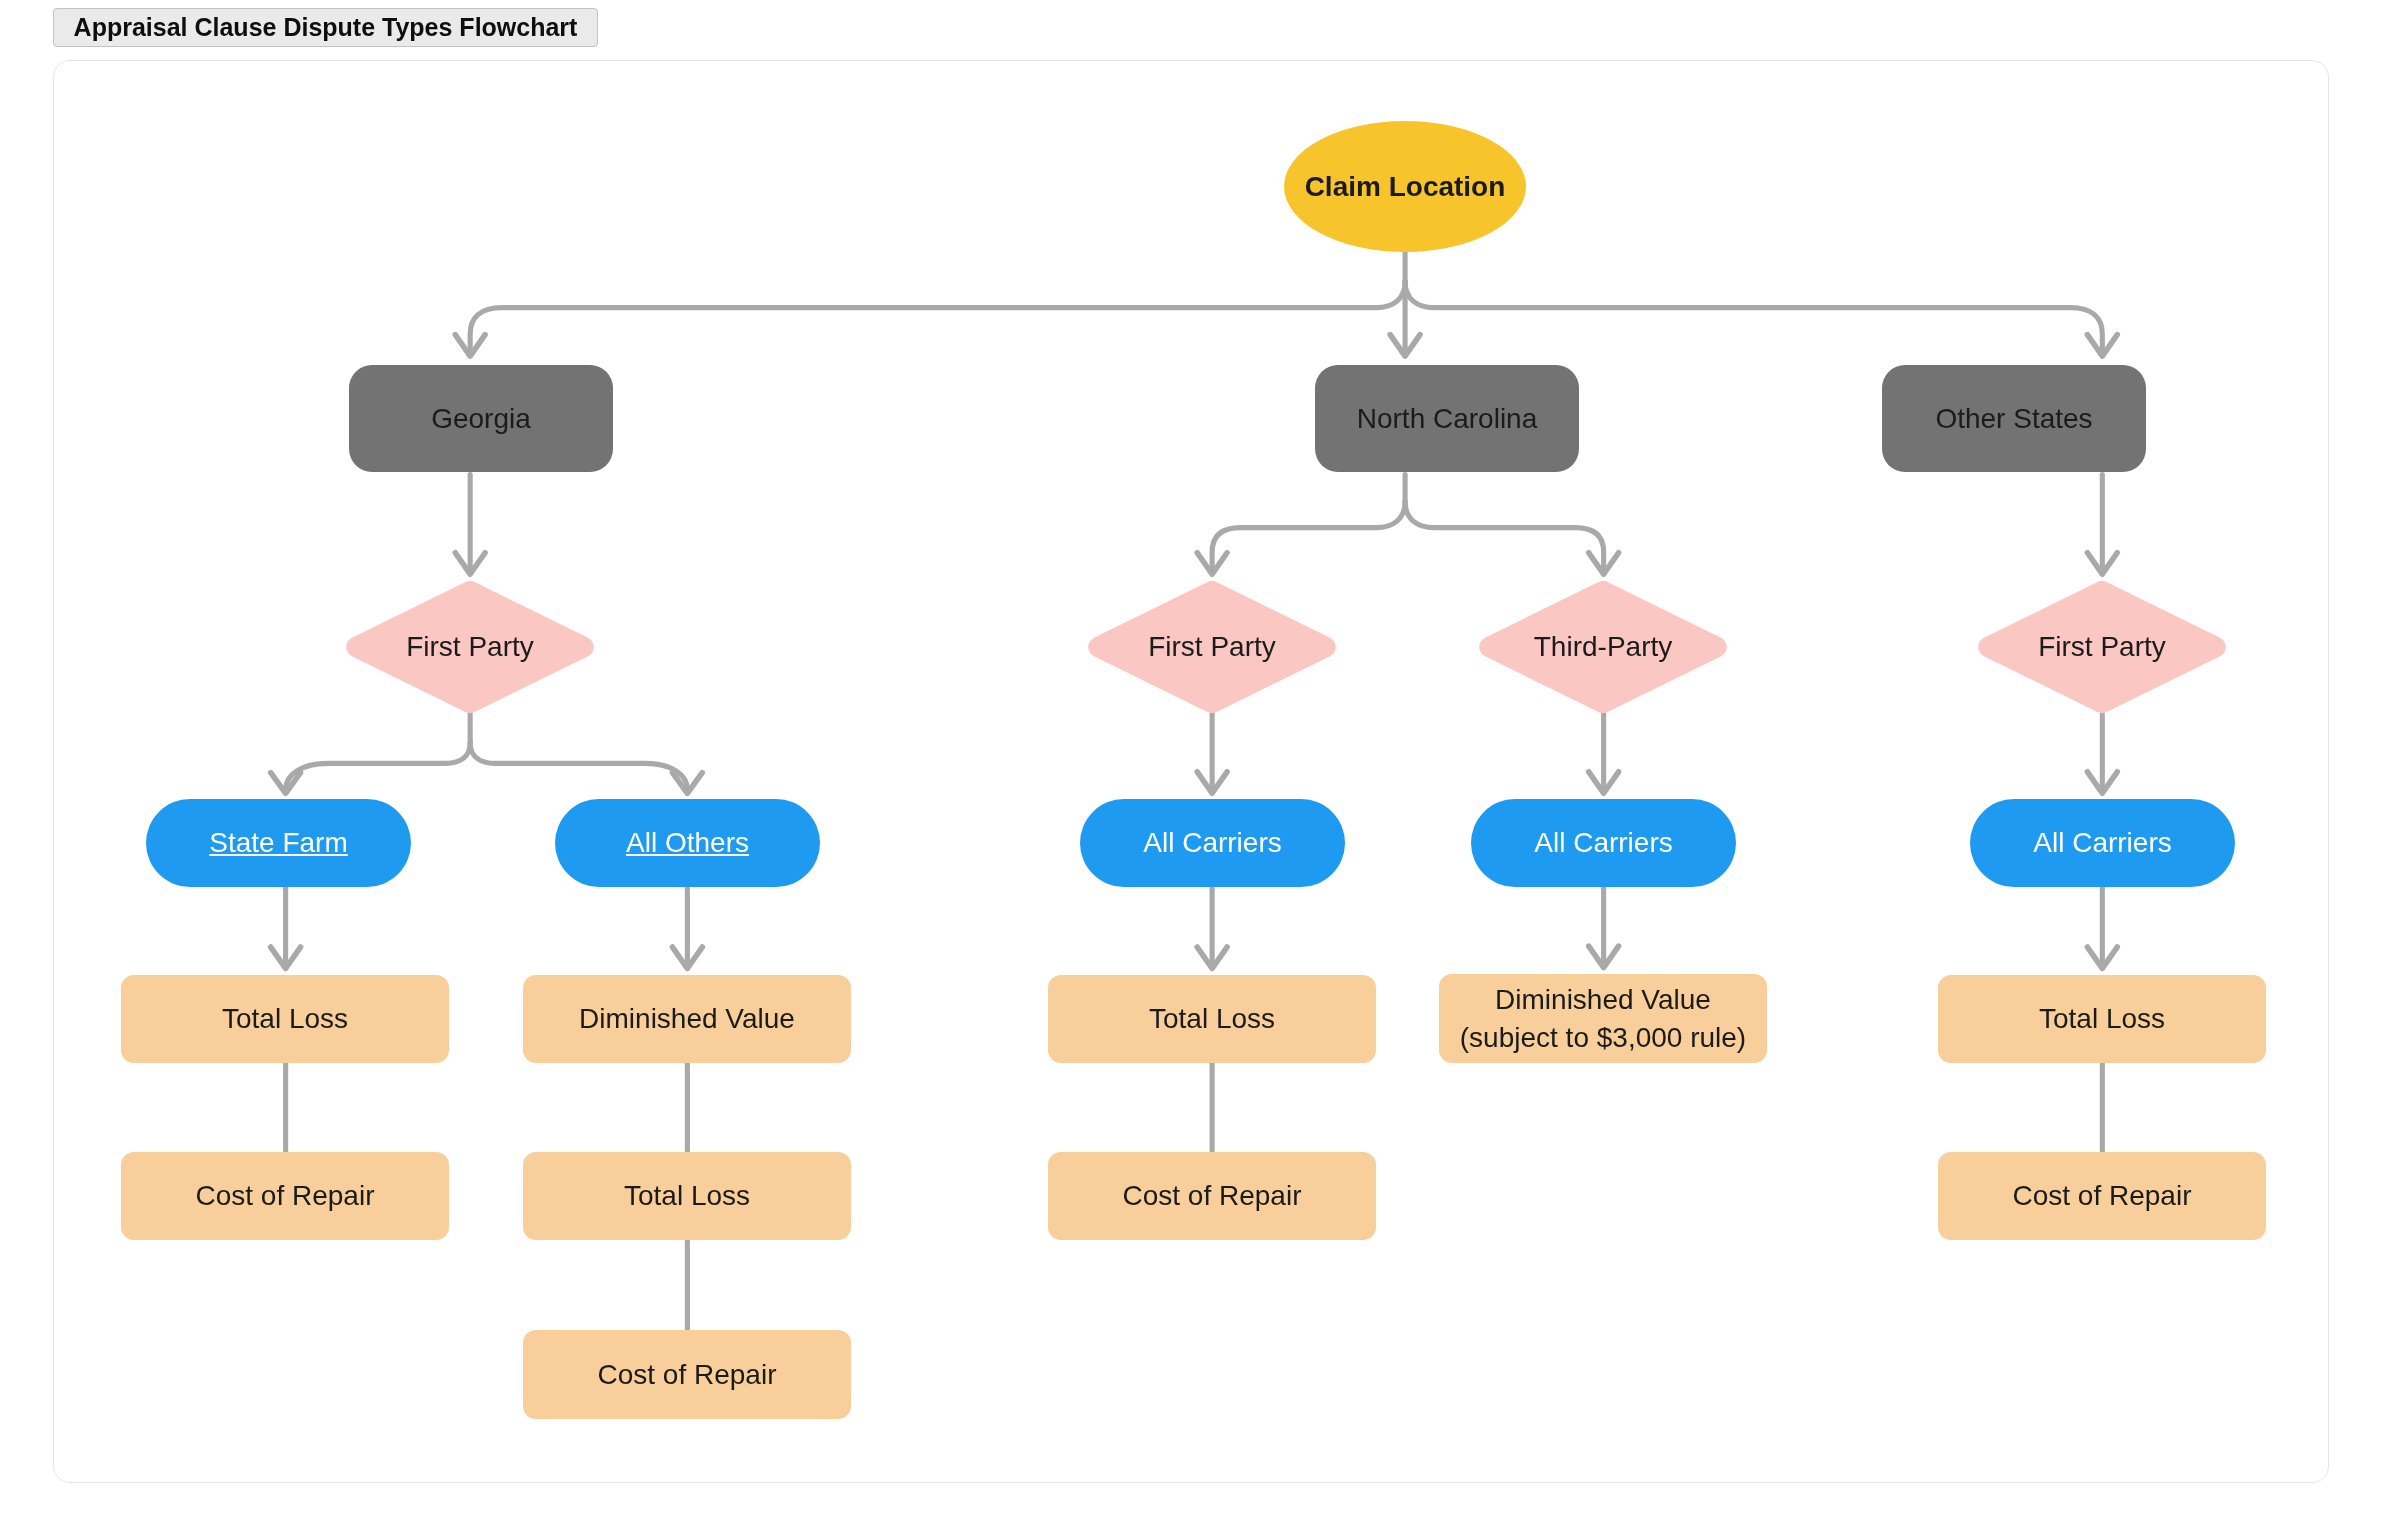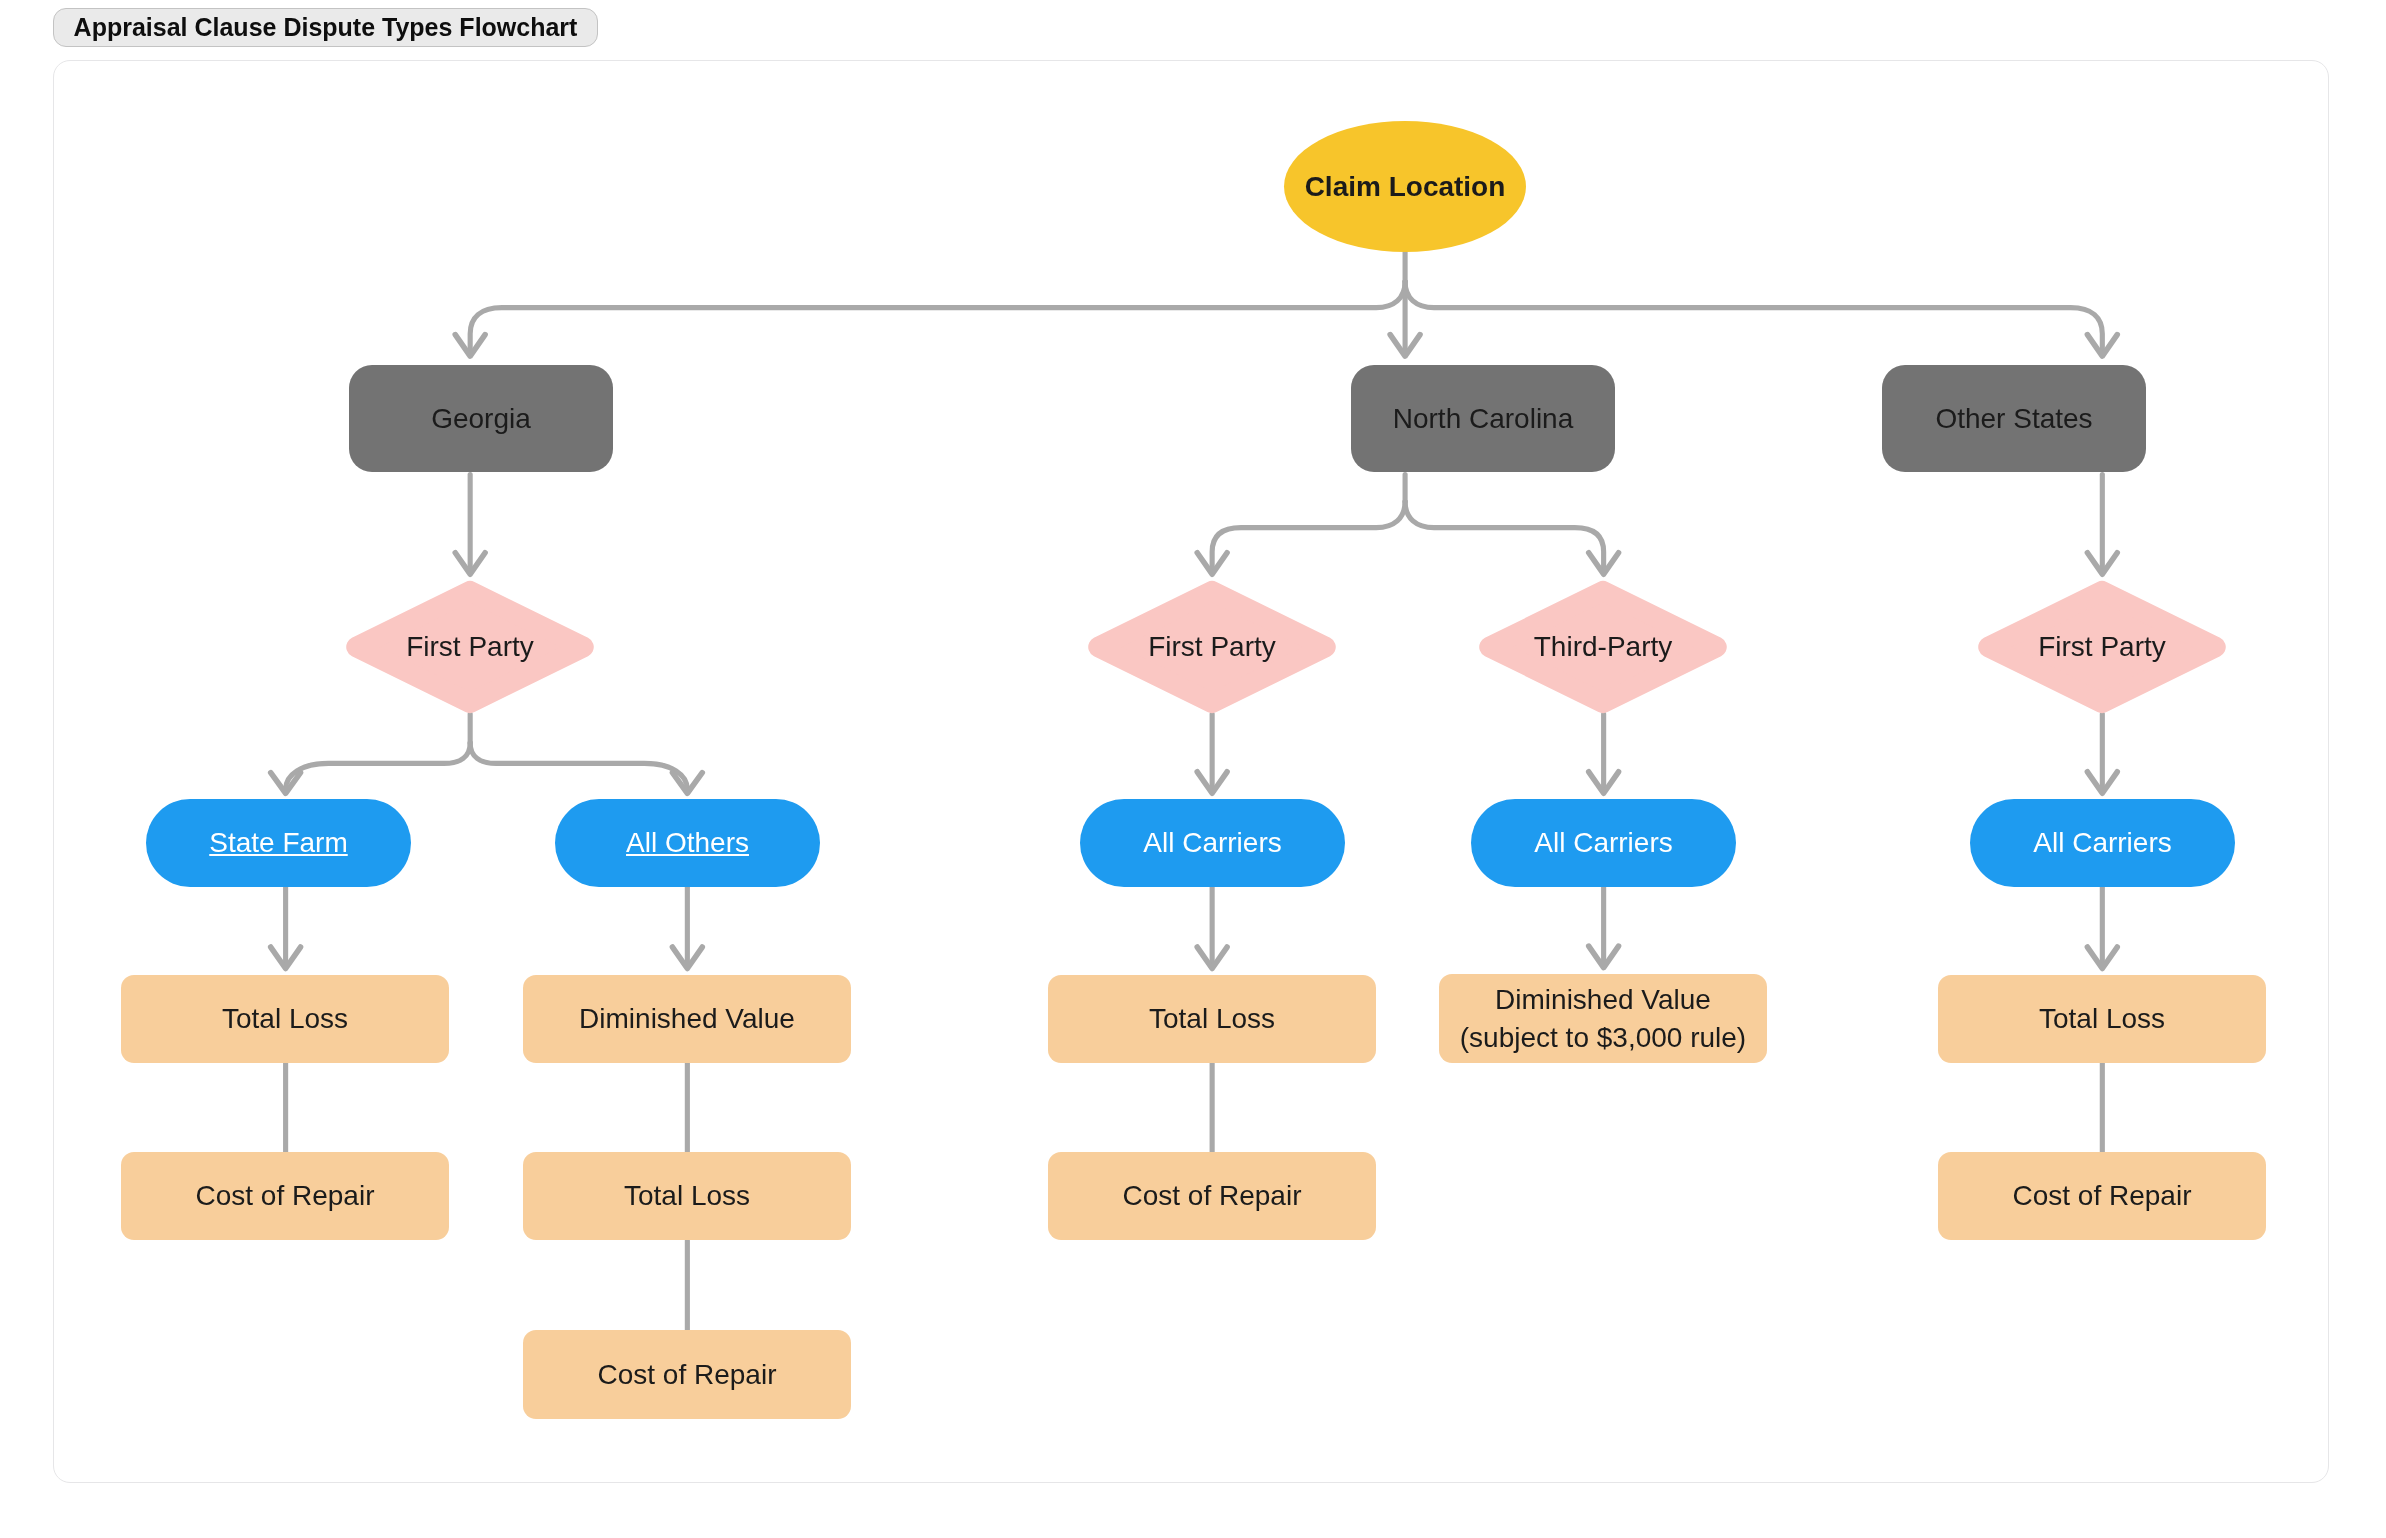--- a/index.html
+++ b/index.html
@@ -10,21 +10,21 @@
     font-family:"Liberation Sans","DejaVu Sans",sans-serif;
     color:#161616;
     overflow:hidden;
   }
   .title-tab {
     position:absolute; left:53px; top:7.5px; height:39px;
     display:inline-flex; align-items:center;
     padding:0 19.6px;
     background:#eaeaea;
     border:1.9px solid #c3c3c3;
-    border-radius:13px;
+    border-radius:4px;
     font-size:25px; font-weight:600; color:#0e0e0e;
     white-space:nowrap;
   }
   .canvas {
     position:absolute; left:53px; top:60px;
     width:2276px; height:1423px;
     background:#ffffff;
     border:1.9px solid #e6e6e8;
     border-radius:17px;
   }
@@ -118,21 +118,21 @@
   <path class="edge" d="M306 1141 V1235"></path>
   <path class="edge" d="M737 1141 V1235"></path>
   <path class="edge" d="M737 1331 V1426"></path>
   <path class="edge" d="M1300 1141 V1235"></path>
   <path class="edge" d="M2255 1141 V1235"></path>
 </svg>
 
 <div class="node start" style="left:1284px; top:121px;">Claim Location</div>
 
 <div class="node state" style="left:349px; top:365px;">Georgia</div>
-<div class="node state" style="left:1351px; top:365px;">North Carolina</div>
+<div class="node state" style="left:1315px; top:365px;">North Carolina</div>
 <div class="node state" style="left:1882px; top:365px;">Other States</div>
 
 <div class="node decision" style="left:336px; top:580px;">
   <svg viewBox="0 0 288 144">
     <path d="M144 12 L266 72 L144 132 L22 72 Z" fill="#fac7c3" stroke="#fac7c3" stroke-width="22" stroke-linejoin="round"></path>
   </svg>
   <span class="node-label">First Party</span>
 </div>
 <div class="node decision" style="left:1078px; top:580px;">
   <svg viewBox="0 0 288 144">

